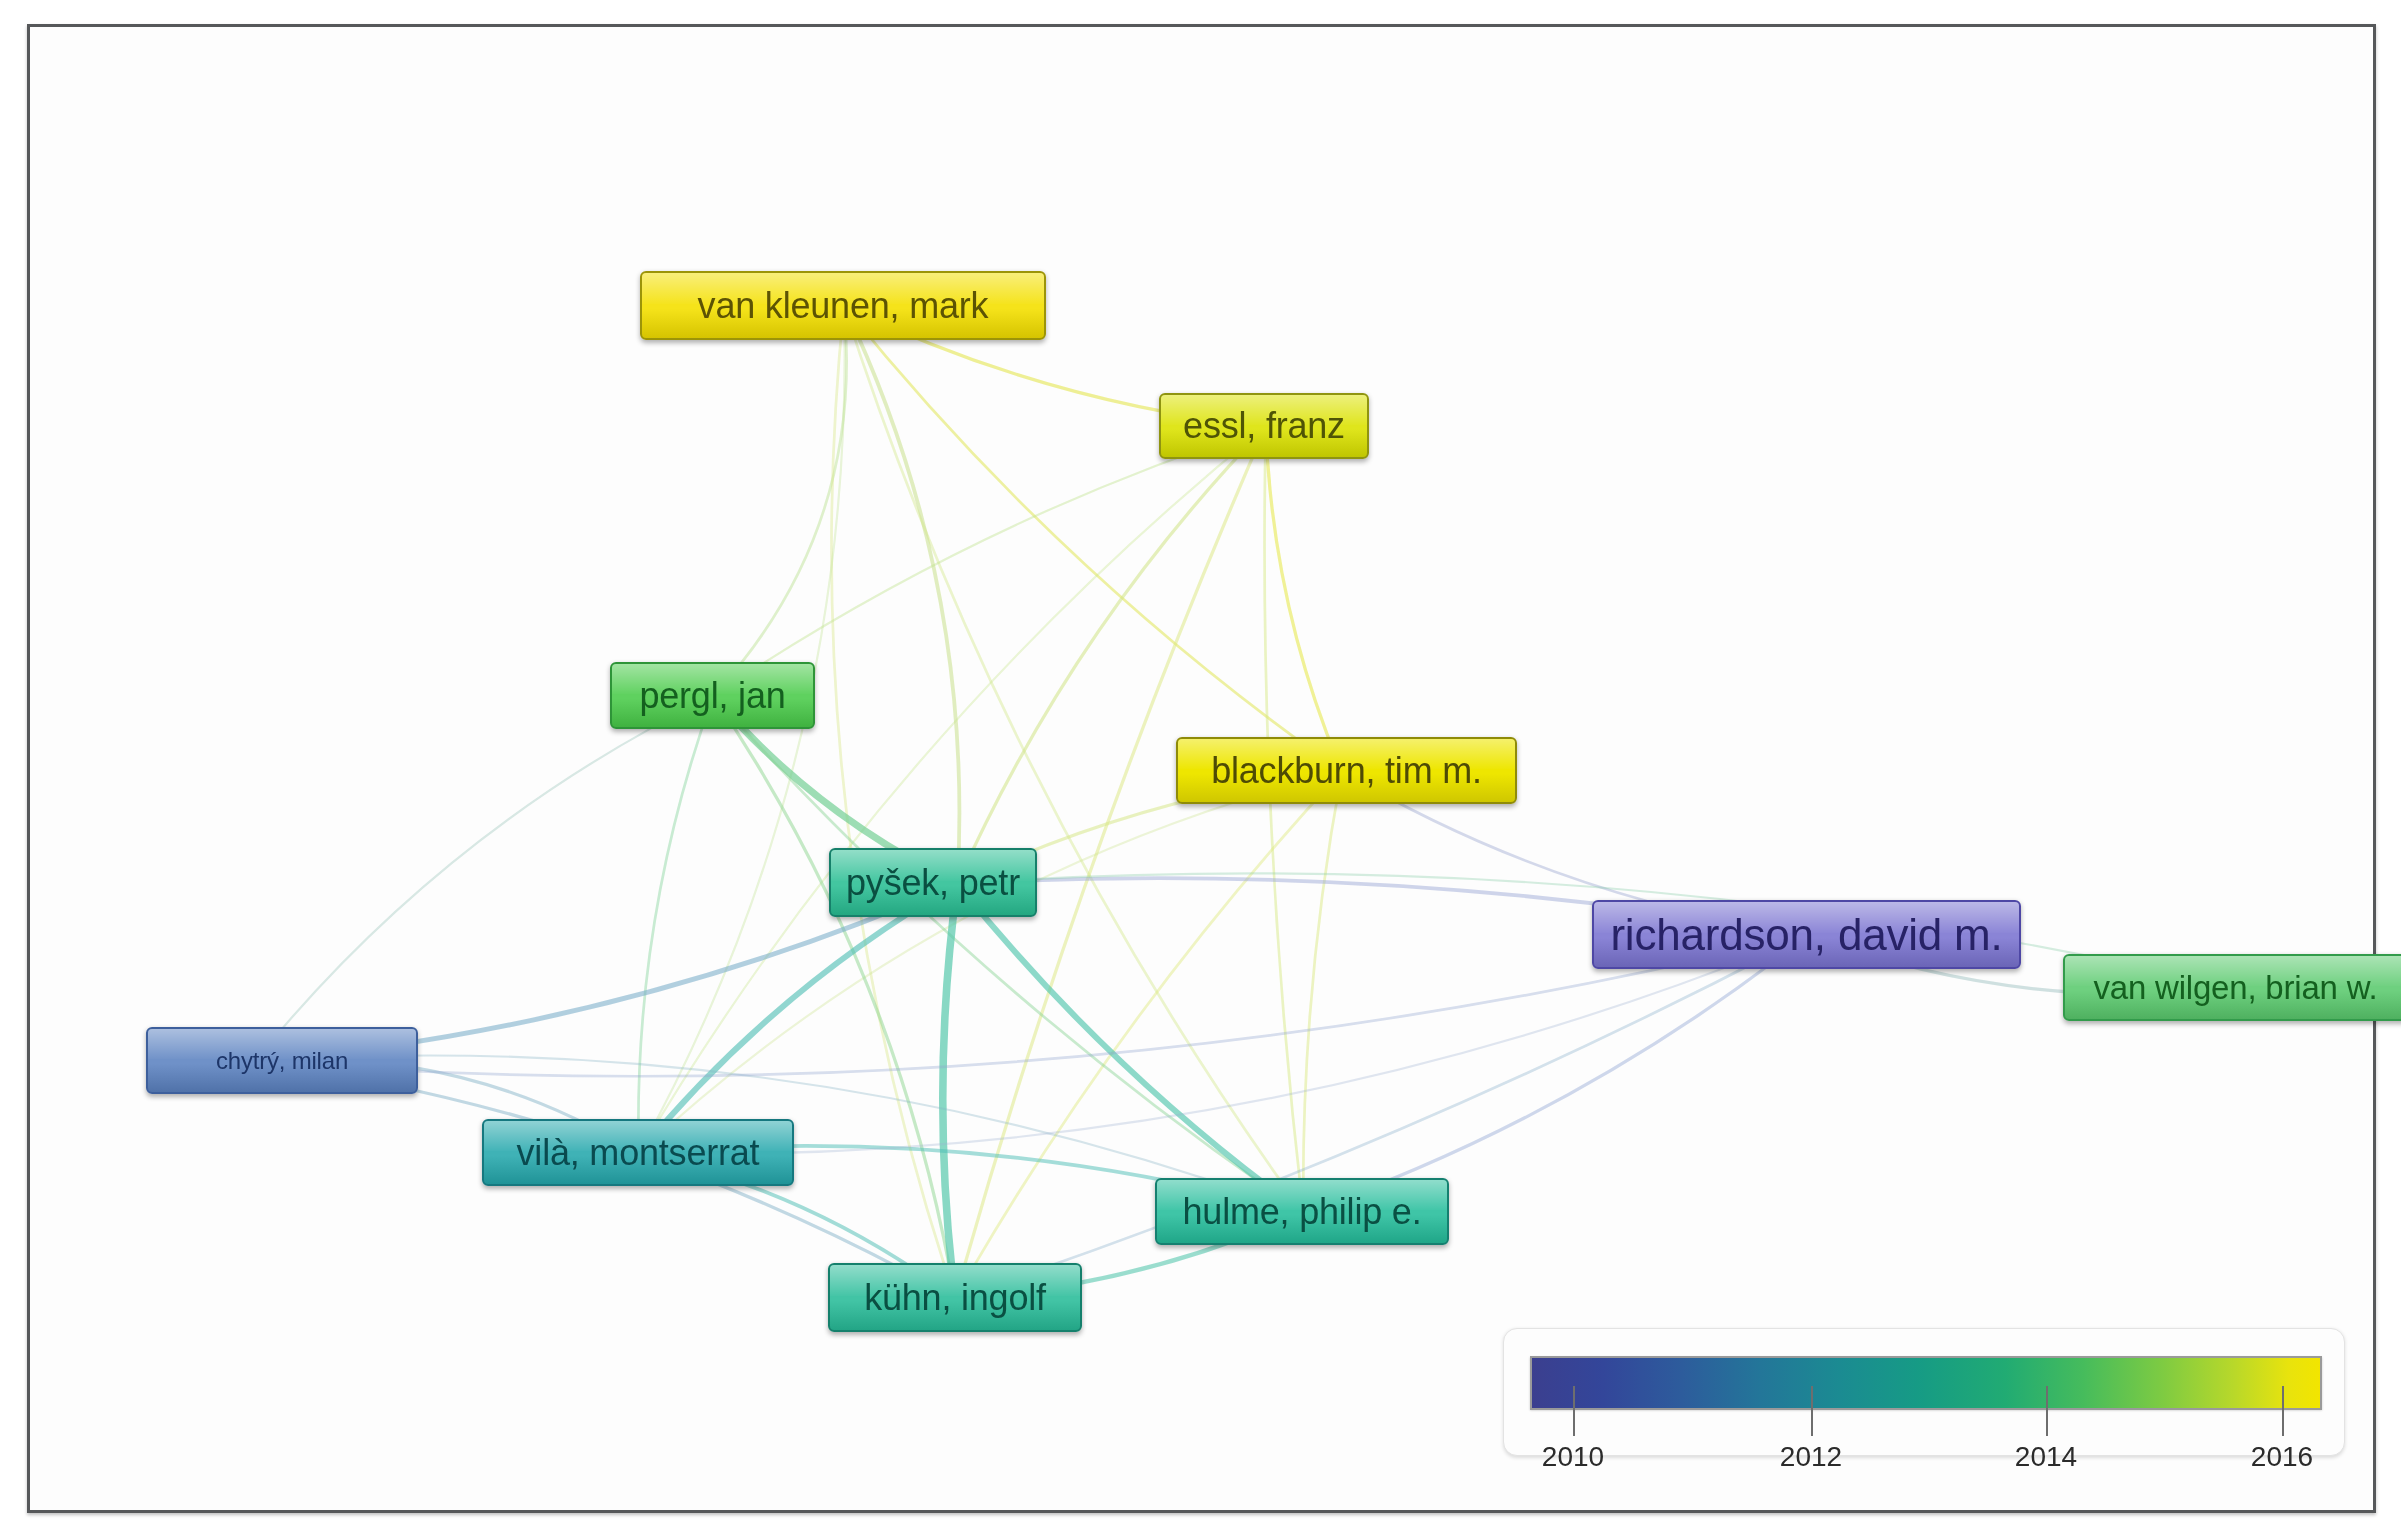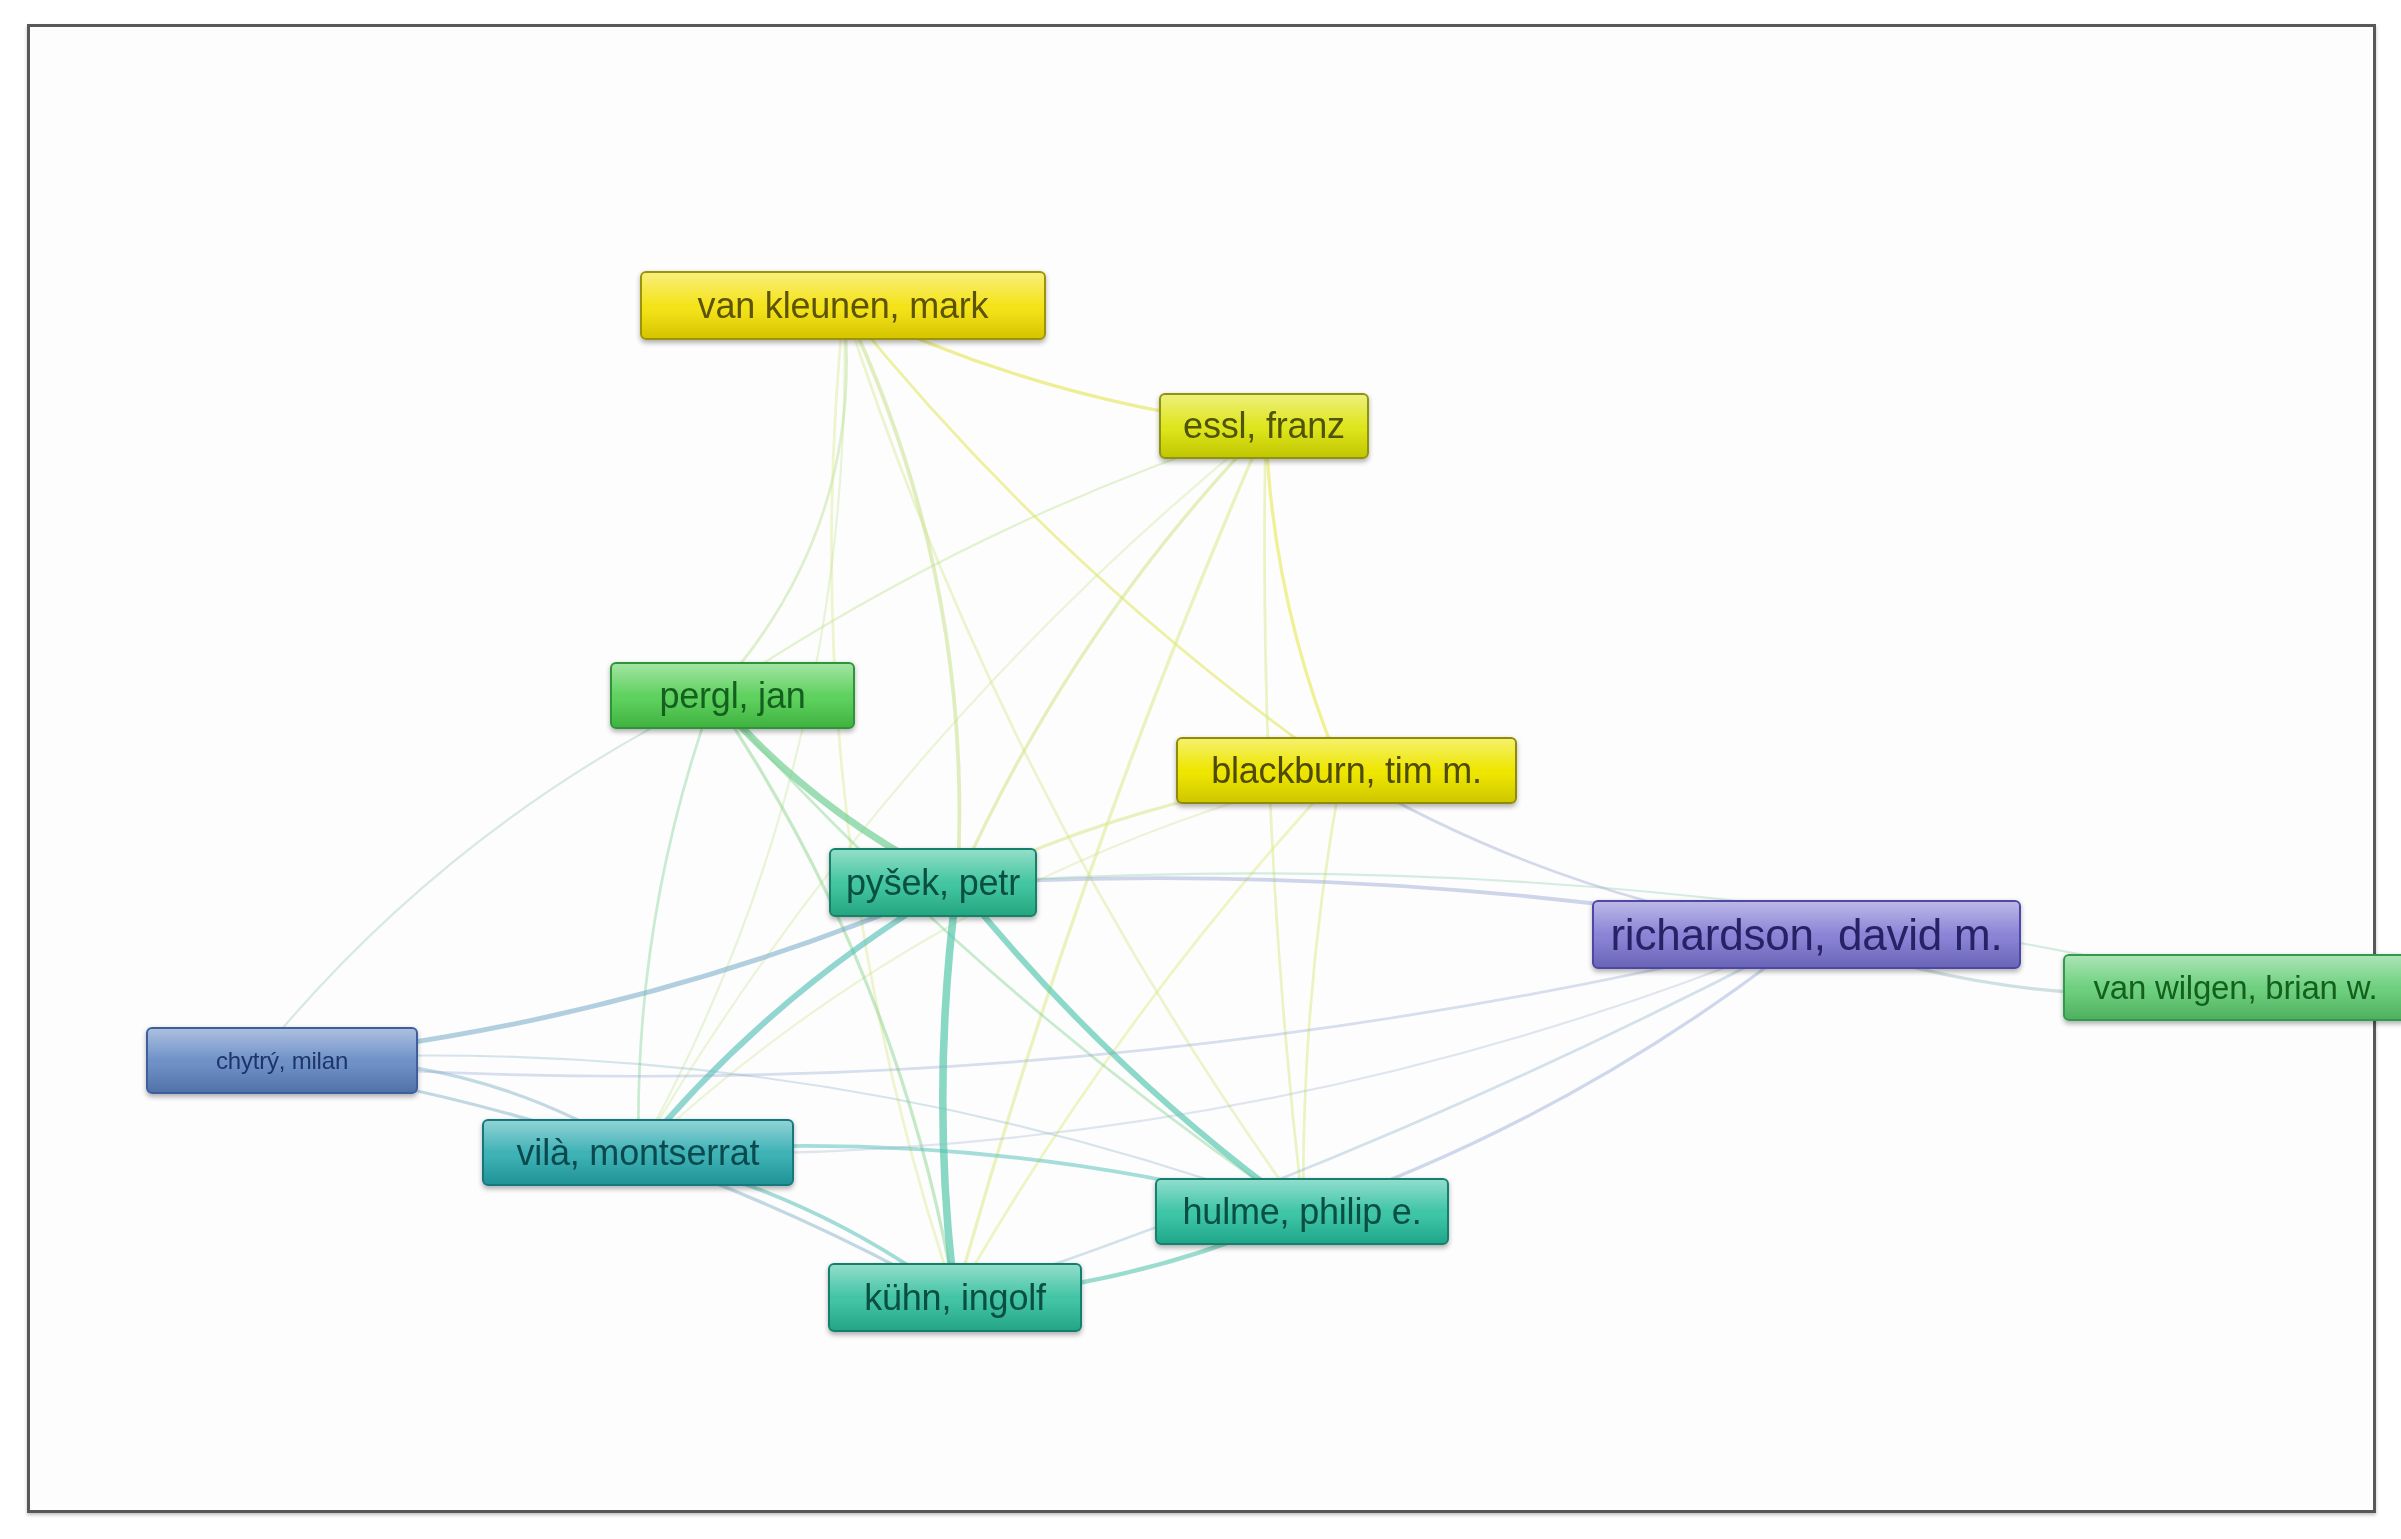--- a/index.html
+++ b/index.html
@@ -154,21 +154,21 @@
 
     <div id="nodes-layer">
         <div class="node" style="left: 610px; top: 244px; width: 406px; height: 69px; background: linear-gradient(rgb(245, 227, 26) 0%, rgb(245, 227, 26) 55%, rgb(214, 196, 0) 100%); border: 2.7px solid rgb(156, 148, 8); color: rgb(92, 83, 4); font-size: 36px;">
           <span class="glare"></span>
           <span class="txt">van kleunen, mark</span>
         </div>
         <div class="node" style="left: 1129px; top: 366px; width: 210px; height: 66px; background: linear-gradient(rgb(223, 229, 28) 0%, rgb(223, 229, 28) 55%, rgb(192, 198, 0) 100%); border: 2.7px solid rgb(143, 148, 16); color: rgb(79, 84, 6); font-size: 36px;">
           <span class="glare"></span>
           <span class="txt">essl, franz</span>
         </div>
-        <div class="node" style="left: 580px; top: 635px; width: 245px; height: 67px; background: linear-gradient(rgb(95, 209, 95) 0%, rgb(95, 209, 95) 55%, rgb(64, 178, 64) 100%); border: 2.7px solid rgb(46, 148, 56); color: rgb(20, 96, 31); font-size: 36px;">
+        <div class="node" style="left: 580px; top: 635px; width: 205px; height: 67px; background: linear-gradient(rgb(95, 209, 95) 0%, rgb(95, 209, 95) 55%, rgb(64, 178, 64) 100%); border: 2.7px solid rgb(46, 148, 56); color: rgb(20, 96, 31); font-size: 36px;">
           <span class="glare"></span>
           <span class="txt">pergl, jan</span>
         </div>
         <div class="node" style="left: 1146px; top: 710px; width: 341px; height: 67px; background: linear-gradient(rgb(238, 230, 0) 0%, rgb(238, 230, 0) 55%, rgb(207, 199, 0) 100%); border: 2.7px solid rgb(143, 139, 8); color: rgb(78, 75, 5); font-size: 36px;">
           <span class="glare"></span>
           <span class="txt">blackburn, tim m.</span>
         </div>
         <div class="node" style="left: 799px; top: 821px; width: 208px; height: 69px; background: linear-gradient(rgb(67, 198, 160) 0%, rgb(67, 198, 160) 55%, rgb(36, 167, 129) 100%); border: 2.7px solid rgb(22, 128, 106); color: rgb(10, 79, 65); font-size: 36px;">
           <span class="glare"></span>
           <span class="txt">pyšek, petr</span>
@@ -193,16 +193,29 @@
           <span class="glare"></span>
           <span class="txt">hulme, philip e.</span>
         </div>
         <div class="node" style="left: 798px; top: 1236px; width: 254px; height: 69px; background: linear-gradient(rgb(66, 196, 165) 0%, rgb(66, 196, 165) 55%, rgb(35, 165, 134) 100%); border: 2.7px solid rgb(20, 128, 108); color: rgb(10, 79, 66); font-size: 36px;">
           <span class="glare"></span>
           <span class="txt">kühn, ingolf</span>
         </div>
       </div>
 
 
+    <div id="legend" style="left:1473px; top:1301px; width:842px; height:128px;">
+      <div id="gradbar" style="left: 26px; top: 27px; width: 792px; height: 54px; background: linear-gradient(to right, rgb(59, 63, 143) 0%, rgb(51, 70, 154) 9%, rgb(45, 92, 156) 19%, rgb(35, 118, 153) 29%, rgb(27, 139, 146) 39%, rgb(22, 155, 133) 49%, rgb(33, 171, 115) 60%, rgb(70, 188, 92) 70%, rgb(126, 203, 66) 80%, rgb(184, 216, 42) 89%, rgb(232, 227, 13) 96%, rgb(242, 229, 0) 100%);"></div>
+      <div id="legend-ticks">
+          <div class="tick" style="left: 69px; top: 57px; height: 50px;"></div>
+          <div class="ticklabel" style="left: 69px; top: 112px;">2010</div>
+          <div class="tick" style="left: 307px; top: 57px; height: 50px;"></div>
+          <div class="ticklabel" style="left: 307px; top: 112px;">2012</div>
+          <div class="tick" style="left: 542px; top: 57px; height: 50px;"></div>
+          <div class="ticklabel" style="left: 542px; top: 112px;">2014</div>
+          <div class="tick" style="left: 778px; top: 57px; height: 50px;"></div>
+          <div class="ticklabel" style="left: 778px; top: 112px;">2016</div>
+        </div>
+    </div>
 
   </div>
 </div>
 
 
 </body></html>

